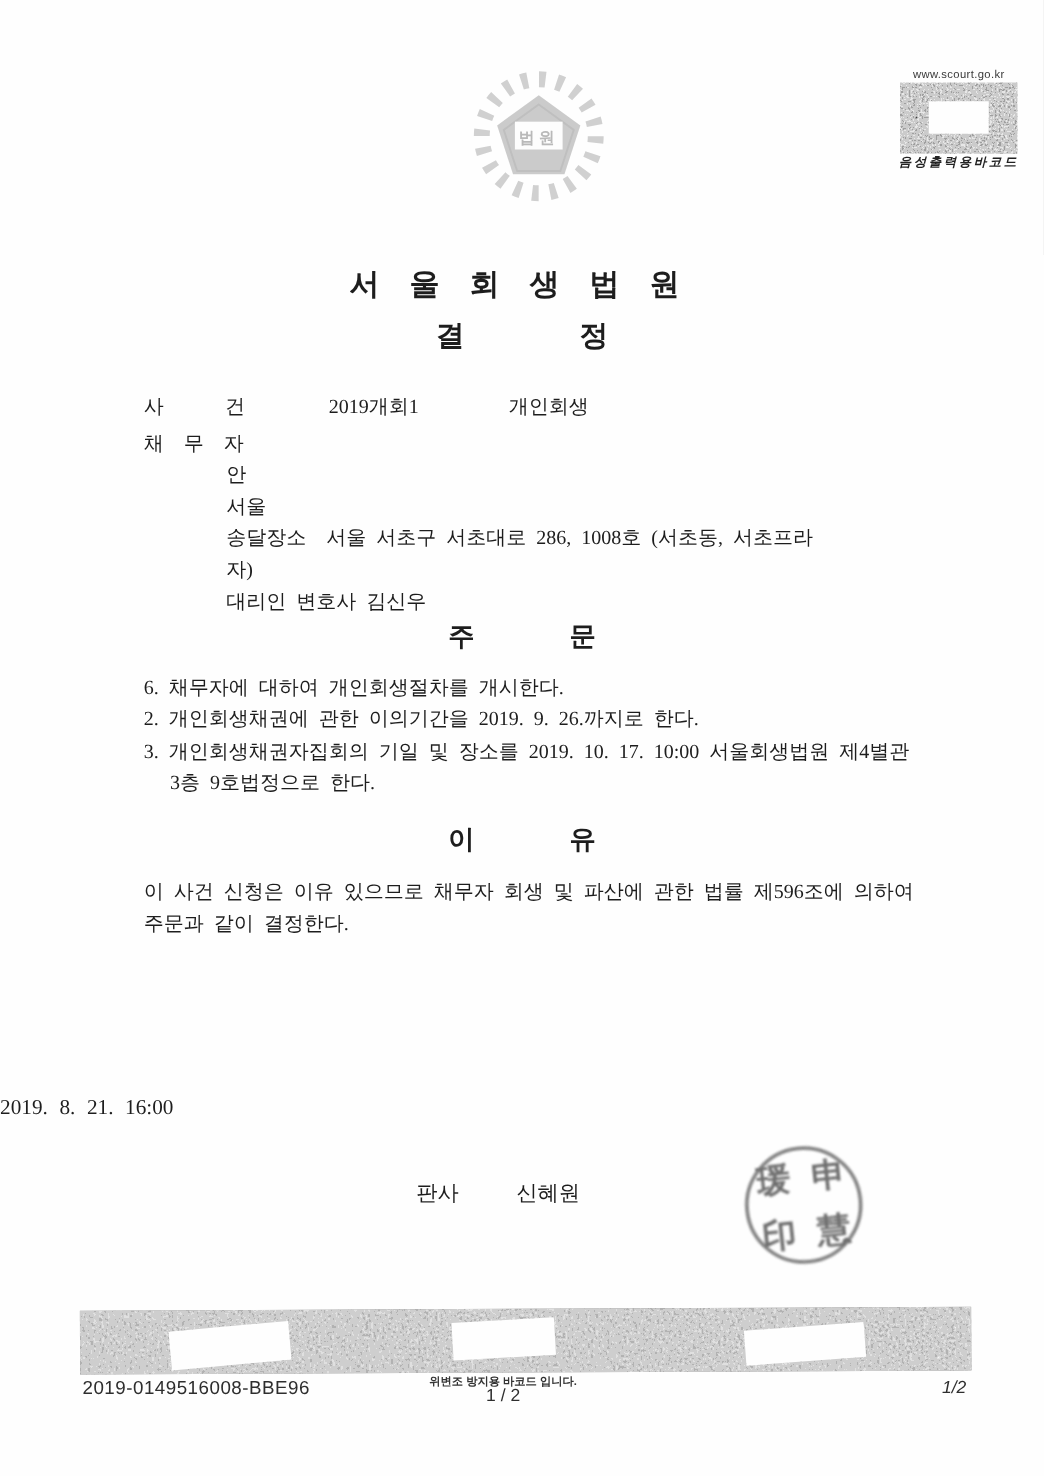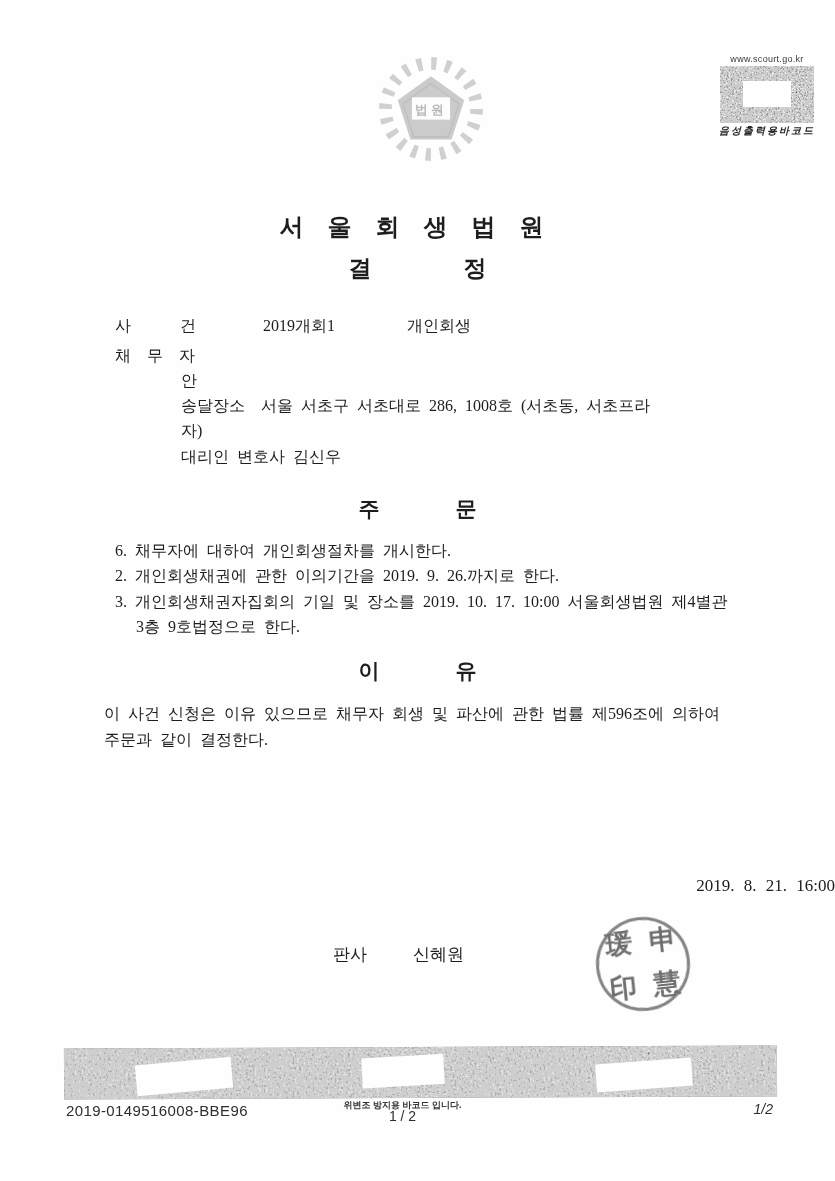--- a/index.html
+++ b/index.html
@@ -48,24 +48,24 @@
   .case-number{margin-left:66px;white-space:pre;}
   .case-type{margin-left:72px;white-space:pre;}
   .debtor-row{margin-top:5px;flex-direction:column;}
   .debtor-col{margin-left:66px;line-height:25.2px;}
   .doc-text{white-space:pre-wrap;word-spacing:4px;}
 
   
   .order-list{position:absolute;left:115px;top:538px;width:640px;font-size:16px;line-height:25.4px;}
   .order-line{white-space:pre-wrap;word-spacing:4px;}
   .order-line.cont{padding-left:21px;}
-  .reason-text{position:absolute;left:104px;top:701px;width:628px;font-size:16px;line-height:26.3px;}
-
-  
-  .datetime{position:absolute;top:876px;left:0;right:0;text-align:right;font-size:17px;word-spacing:5px;}
+  .reason-text{position:absolute;left:115px;top:701px;width:628px;font-size:16px;line-height:26.3px;}
+
+  
+  .datetime{position:absolute;top:876px;left:0;right:0;text-align:left;font-size:17px;word-spacing:5px;}
   .judge-line{position:absolute;left:333px;top:943px;display:flex;gap:46px;font-size:17px;}
   .seal{
     position:absolute;left:596px;top:917px;width:88px;height:88px;
     border:3px solid #6b6b6b;border-radius:50%;
     display:grid;grid-template-columns:1fr 1fr;grid-template-rows:1fr 1fr;
     align-items:center;justify-items:center;
     color:#4f4f4f;font-weight:bold;font-size:27px;line-height:1;
     transform:rotate(-6deg);
     filter:blur(0.7px);
     opacity:.82;
@@ -145,20 +145,21 @@
   <div class="case-block">
     <div class="case-row">
       <span class="case-label ws-wide">사 건</span>
       <span class="case-number">2019개회1</span>
       <span class="case-type">개인회생</span>
     </div>
     <div class="case-row debtor-row">
       <span class="case-label ws-mid">채 무 자</span>
       <div class="debtor-col">
         <div class="doc-text">안</div>
+        <div class="doc-text">서울</div>
         <div class="doc-text">송달장소  서울 서초구 서초대로 286, 1008호 (서초동, 서초프라</div>
         <div class="doc-text">자)</div>
         <div class="doc-text">대리인 변호사 김신우</div>
       </div>
     </div>
   </div>
 
   <div class="sec-heading h-order">
     <span>주</span>
     <span>문</span>

